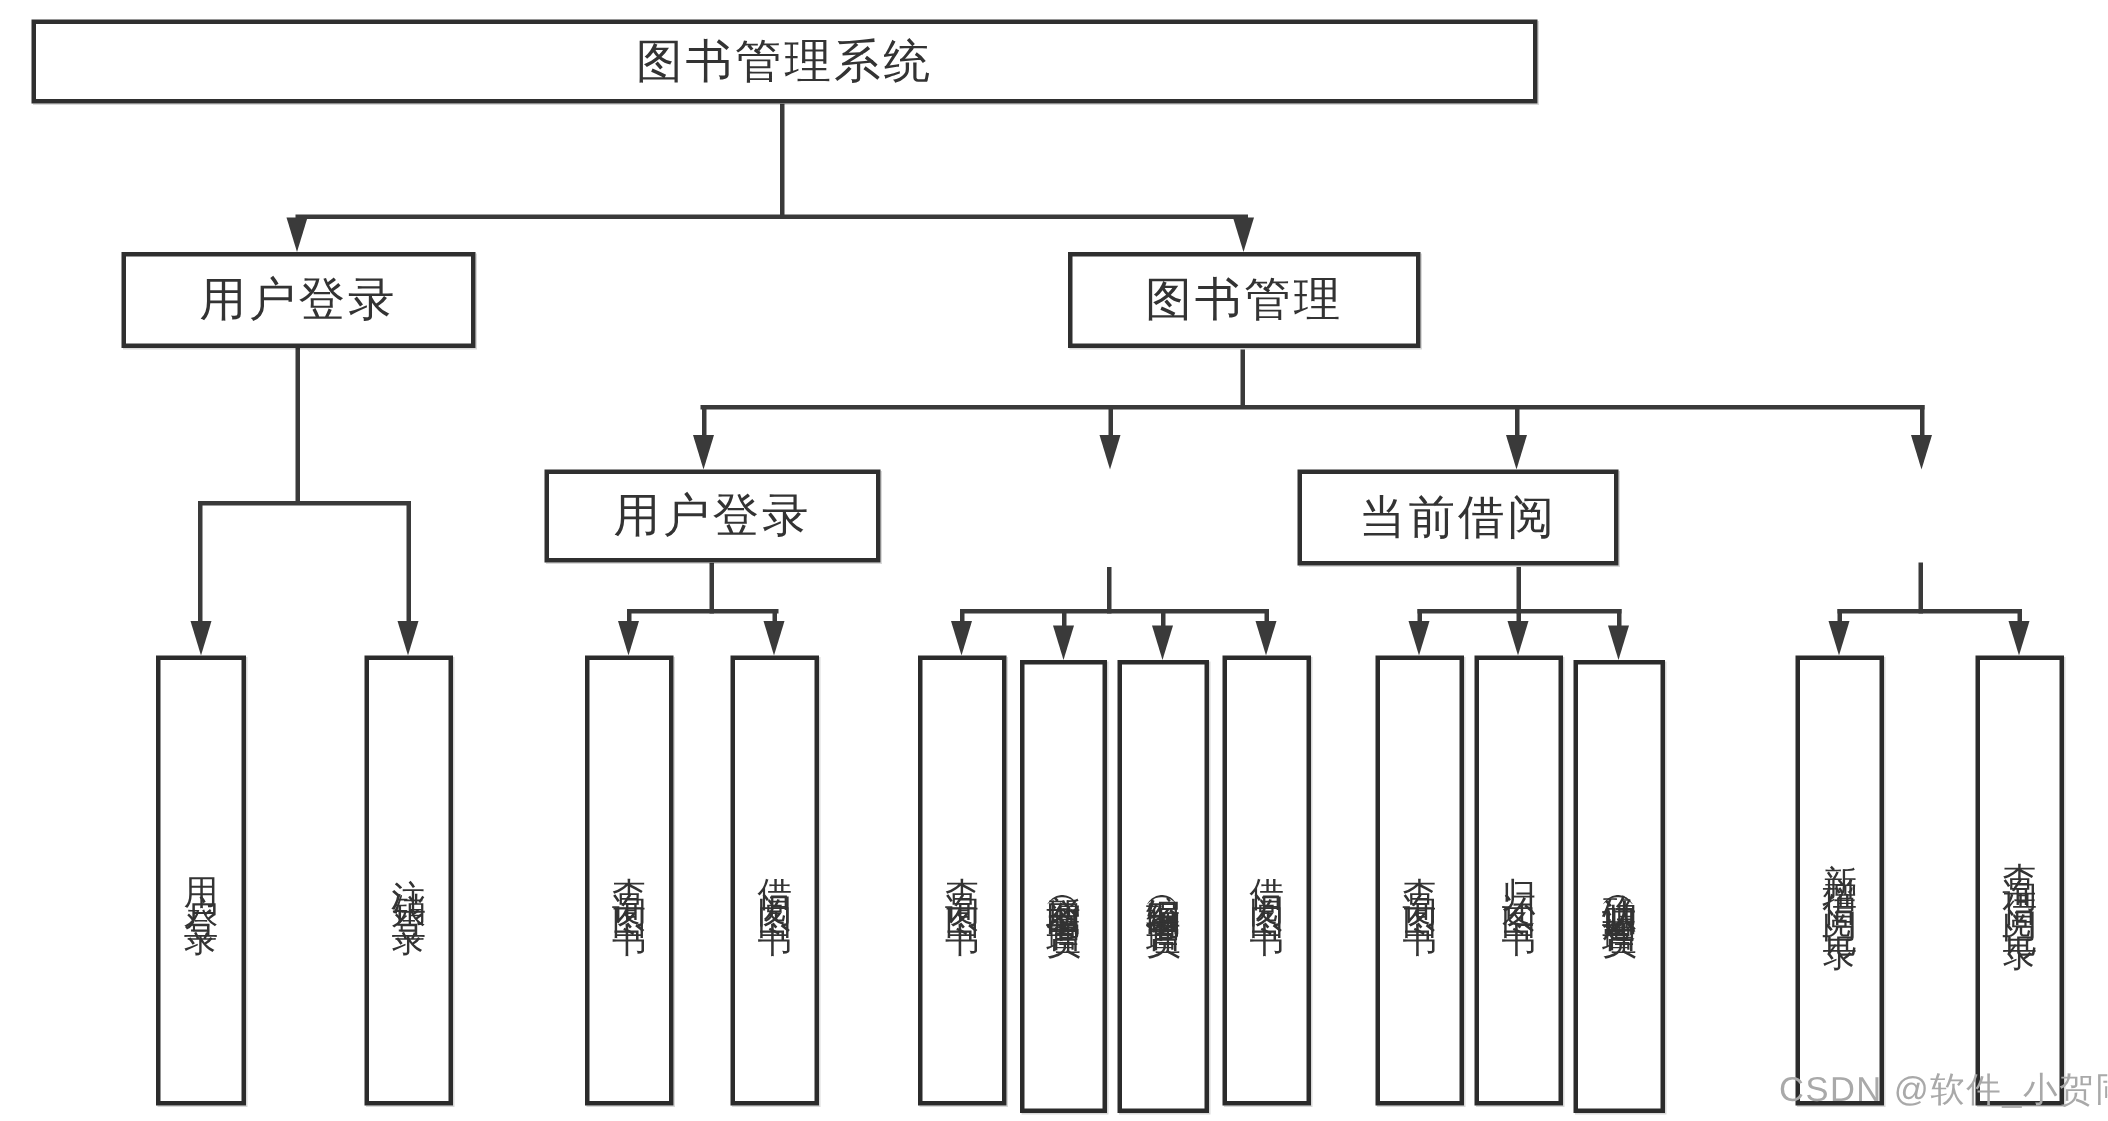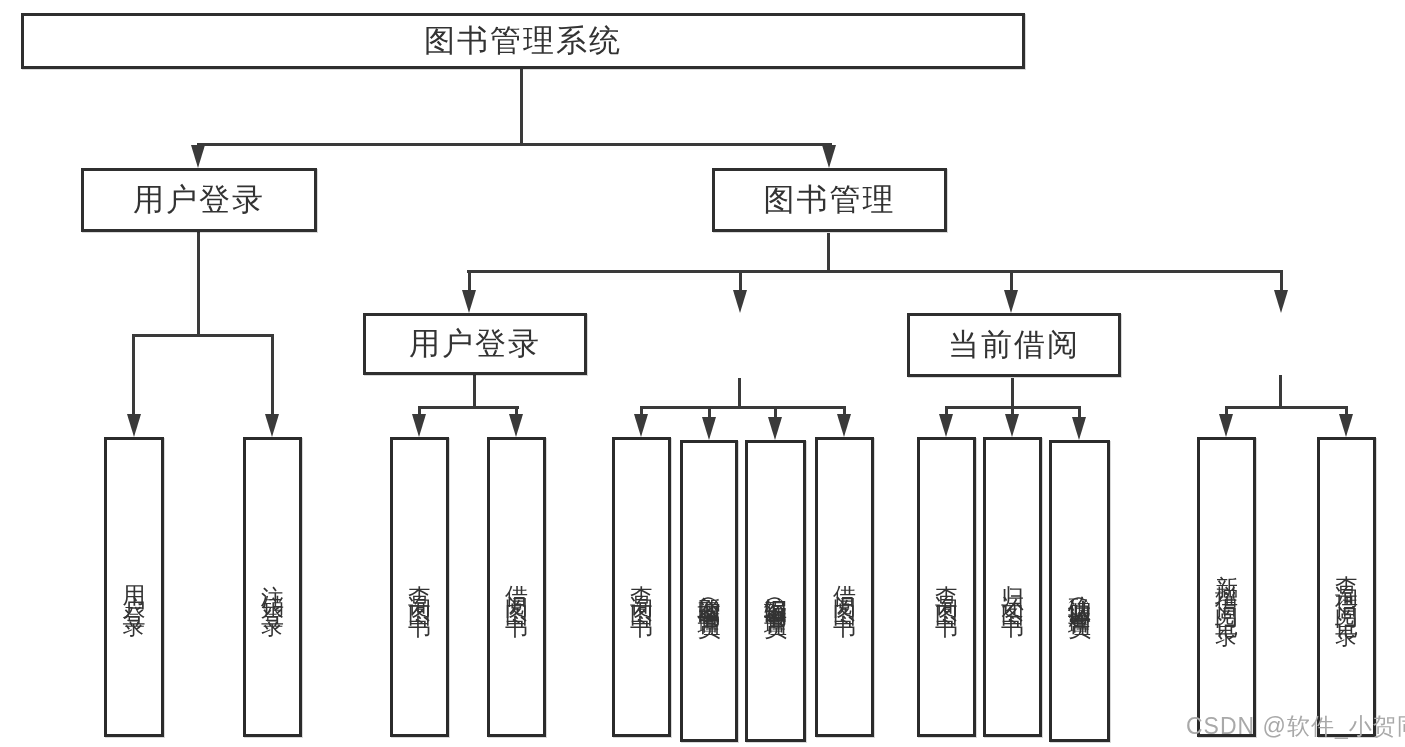--- a/index.html
+++ b/index.html
@@ -129,21 +129,21 @@
   <div class="box" style="left:81px;top:168px;width:230px;height:58px;">
     <span>用户登录</span>
   </div>
   <div class="box" style="left:712px;top:168px;width:229px;height:58px;">
     <span>图书管理</span>
   </div>
 
   <div class="box" style="left:363px;top:313px;width:218px;height:56px;">
     <span>用户登录</span>
   </div>
-  <div class="box" style="left:907px;top:313px;width:208px;height:58px;">
+  <div class="box" style="left:865px;top:313px;width:208px;height:58px;">
     <span>当前借阅</span>
   </div>
 
   <div class="vbox" style="left:104px;top:437px;width:54px;height:294px;">
     <span>用户登录</span>
   </div>
   <div class="vbox" style="left:243px;top:437px;width:53px;height:294px;">
     <span>注销登录</span>
   </div>
 

